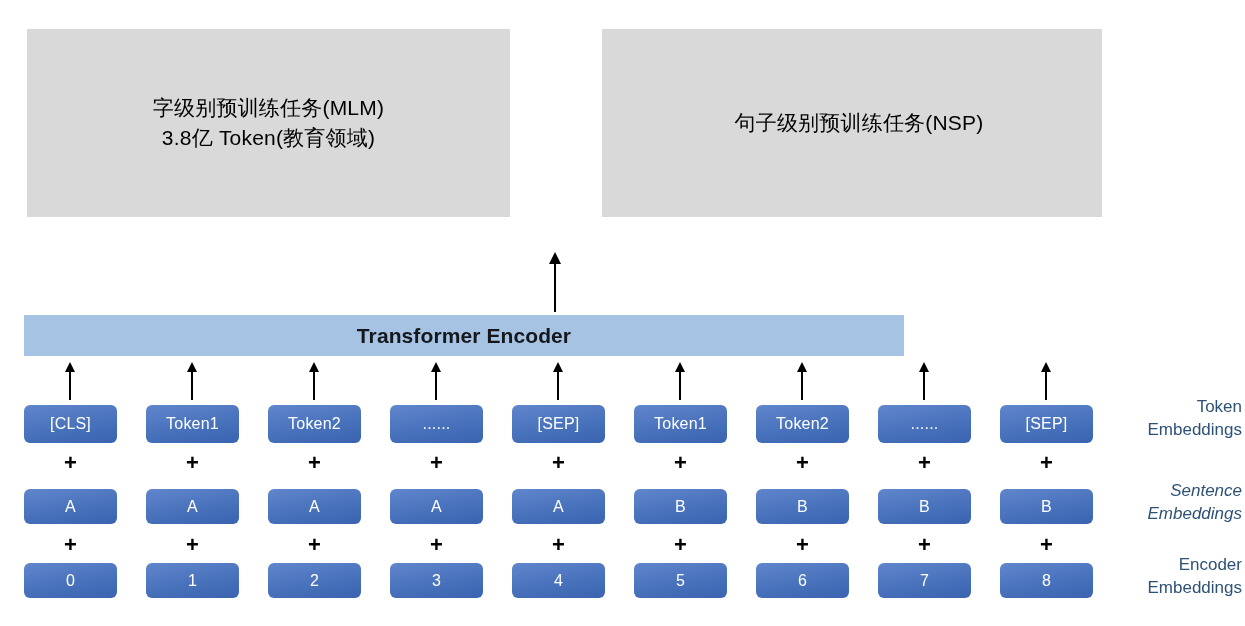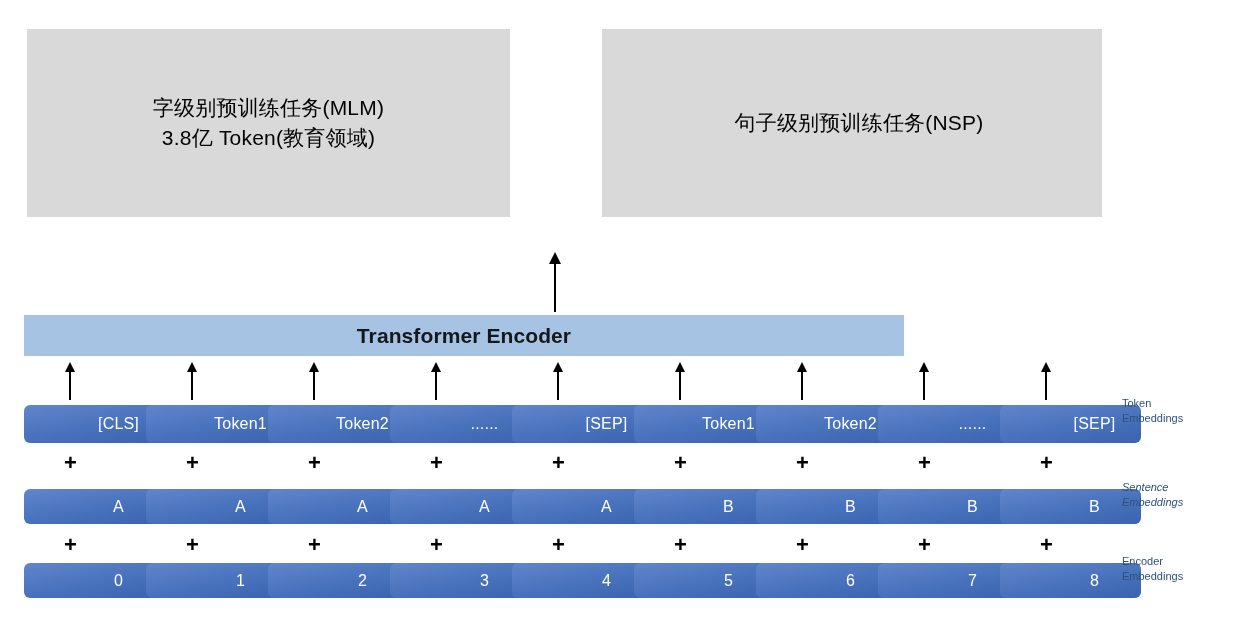--- a/index.html
+++ b/index.html
@@ -109,21 +109,20 @@
     width: 93px;
     height: 38px;
     border-radius: 6px;
     background: linear-gradient(170deg, #6086cc 0%, #4a73bd 52%, #3a63b0 100%);
     display: flex;
     align-items: center;
     justify-content: center;
     color: #ffffff;
     font-size: 16px;
     letter-spacing: 0.2px;
-    padding-left: 48px;
   }
   .row-token    { top: 405px; }
   .row-sentence { top: 489px; height: 35px; }
   .row-position { top: 563px; height: 35px; }
 
   .plus {
     position: absolute;
     width: 93px;
     text-align: center;
     font-size: 22px;
@@ -132,23 +131,23 @@
     line-height: 1;
   }
   .plus-row-1 { top: 452px; }
   .plus-row-2 { top: 534px; }
 
   
   .side-label {
     position: absolute;
     left: 1122px;
     width: 120px;
-    text-align: left;
+    text-align: right;
     color: #2e5276;
-    font-size: 11px;
+    font-size: 17px;
     line-height: 1.35;
   }
   #side-label-token    { top: 396px; }
   #side-label-sentence { top: 480px; font-style: italic; }
   #side-label-position { top: 554px; }
   .side-label .l2 { display: block; }
 </style>
 </head>
 <body>
 

